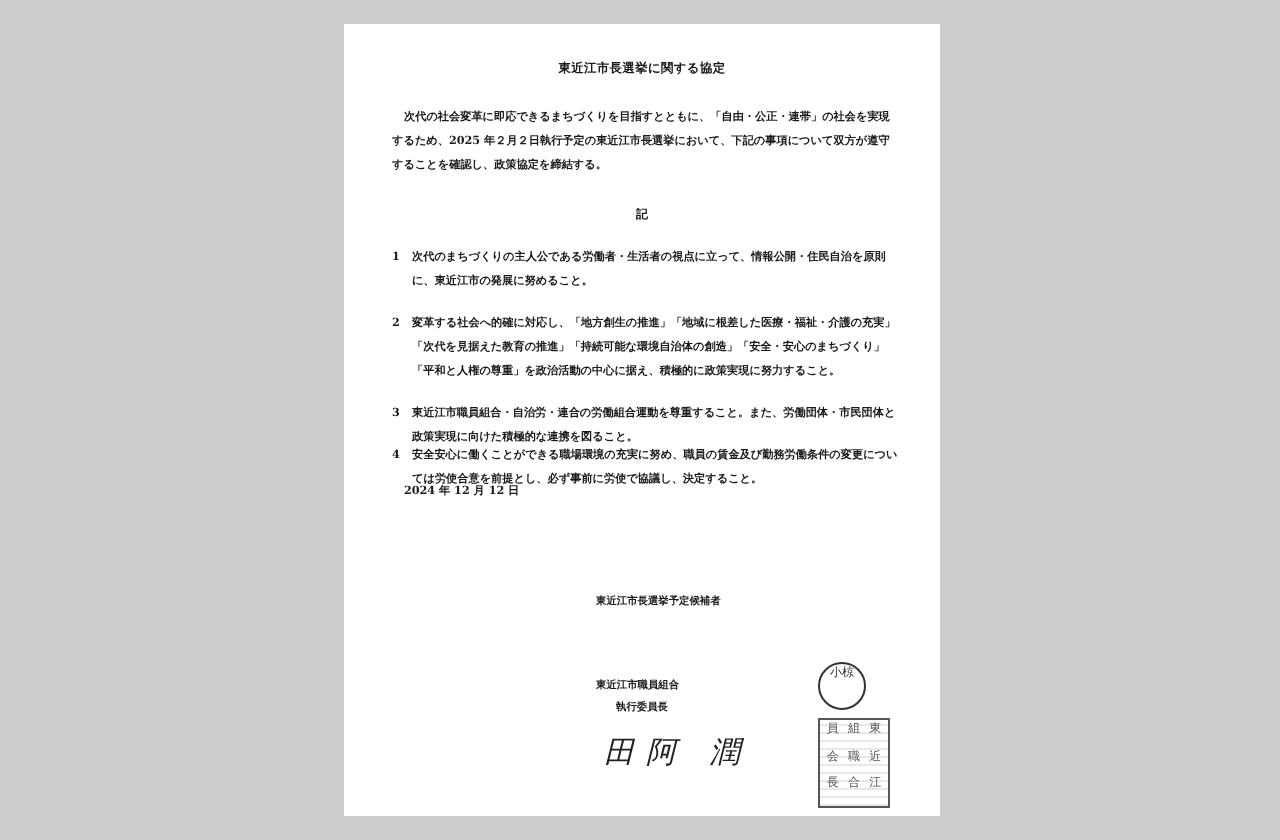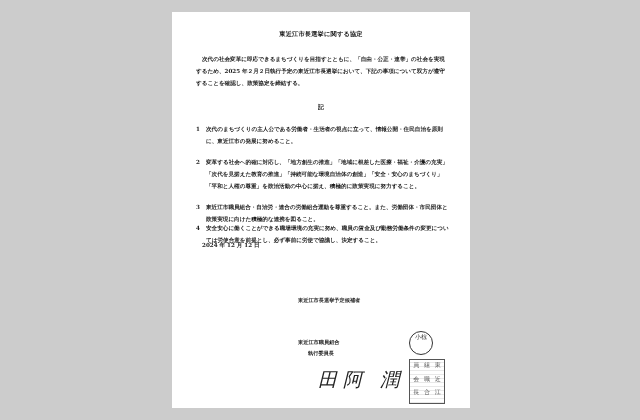--- a/index.html
+++ b/index.html
@@ -92,21 +92,21 @@
     <span class="txt">安全安心に働くことができる職場環境の充実に努め、職員の賃金及び勤務労働条件の変更については労使合意を前提とし、必ず事前に労使で協議し、決定すること。</span>
   </div>
 
   <div class="date">2024 年 12 月 12 日</div>
 
   <div class="sig-label" style="left:126px; top:285px;">東近江市長選挙予定候補者</div>
   <div class="seal-round">小椋</div>
 
   <div class="sig-label" style="left:126px; top:327px;">東近江市職員組合</div>
   <div class="sig-label" style="left:136px; top:338px;">執行委員長</div>
-  <div class="signature" style="left:146px; top:355px; font-size:19px; letter-spacing:6px;font-style:italic;">田阿 潤</div>
+  <div class="signature" style="left:130px; top:355px; font-size:15px; letter-spacing:6px;font-style:italic;">田阿 潤</div>
   <div class="seal-square">
     <span>員</span>
     <span>組</span>
     <span>東</span>
     <span>会</span>
     <span>職</span>
     <span>近</span>
     <span>長</span>
     <span>合</span>
     <span>江</span>

